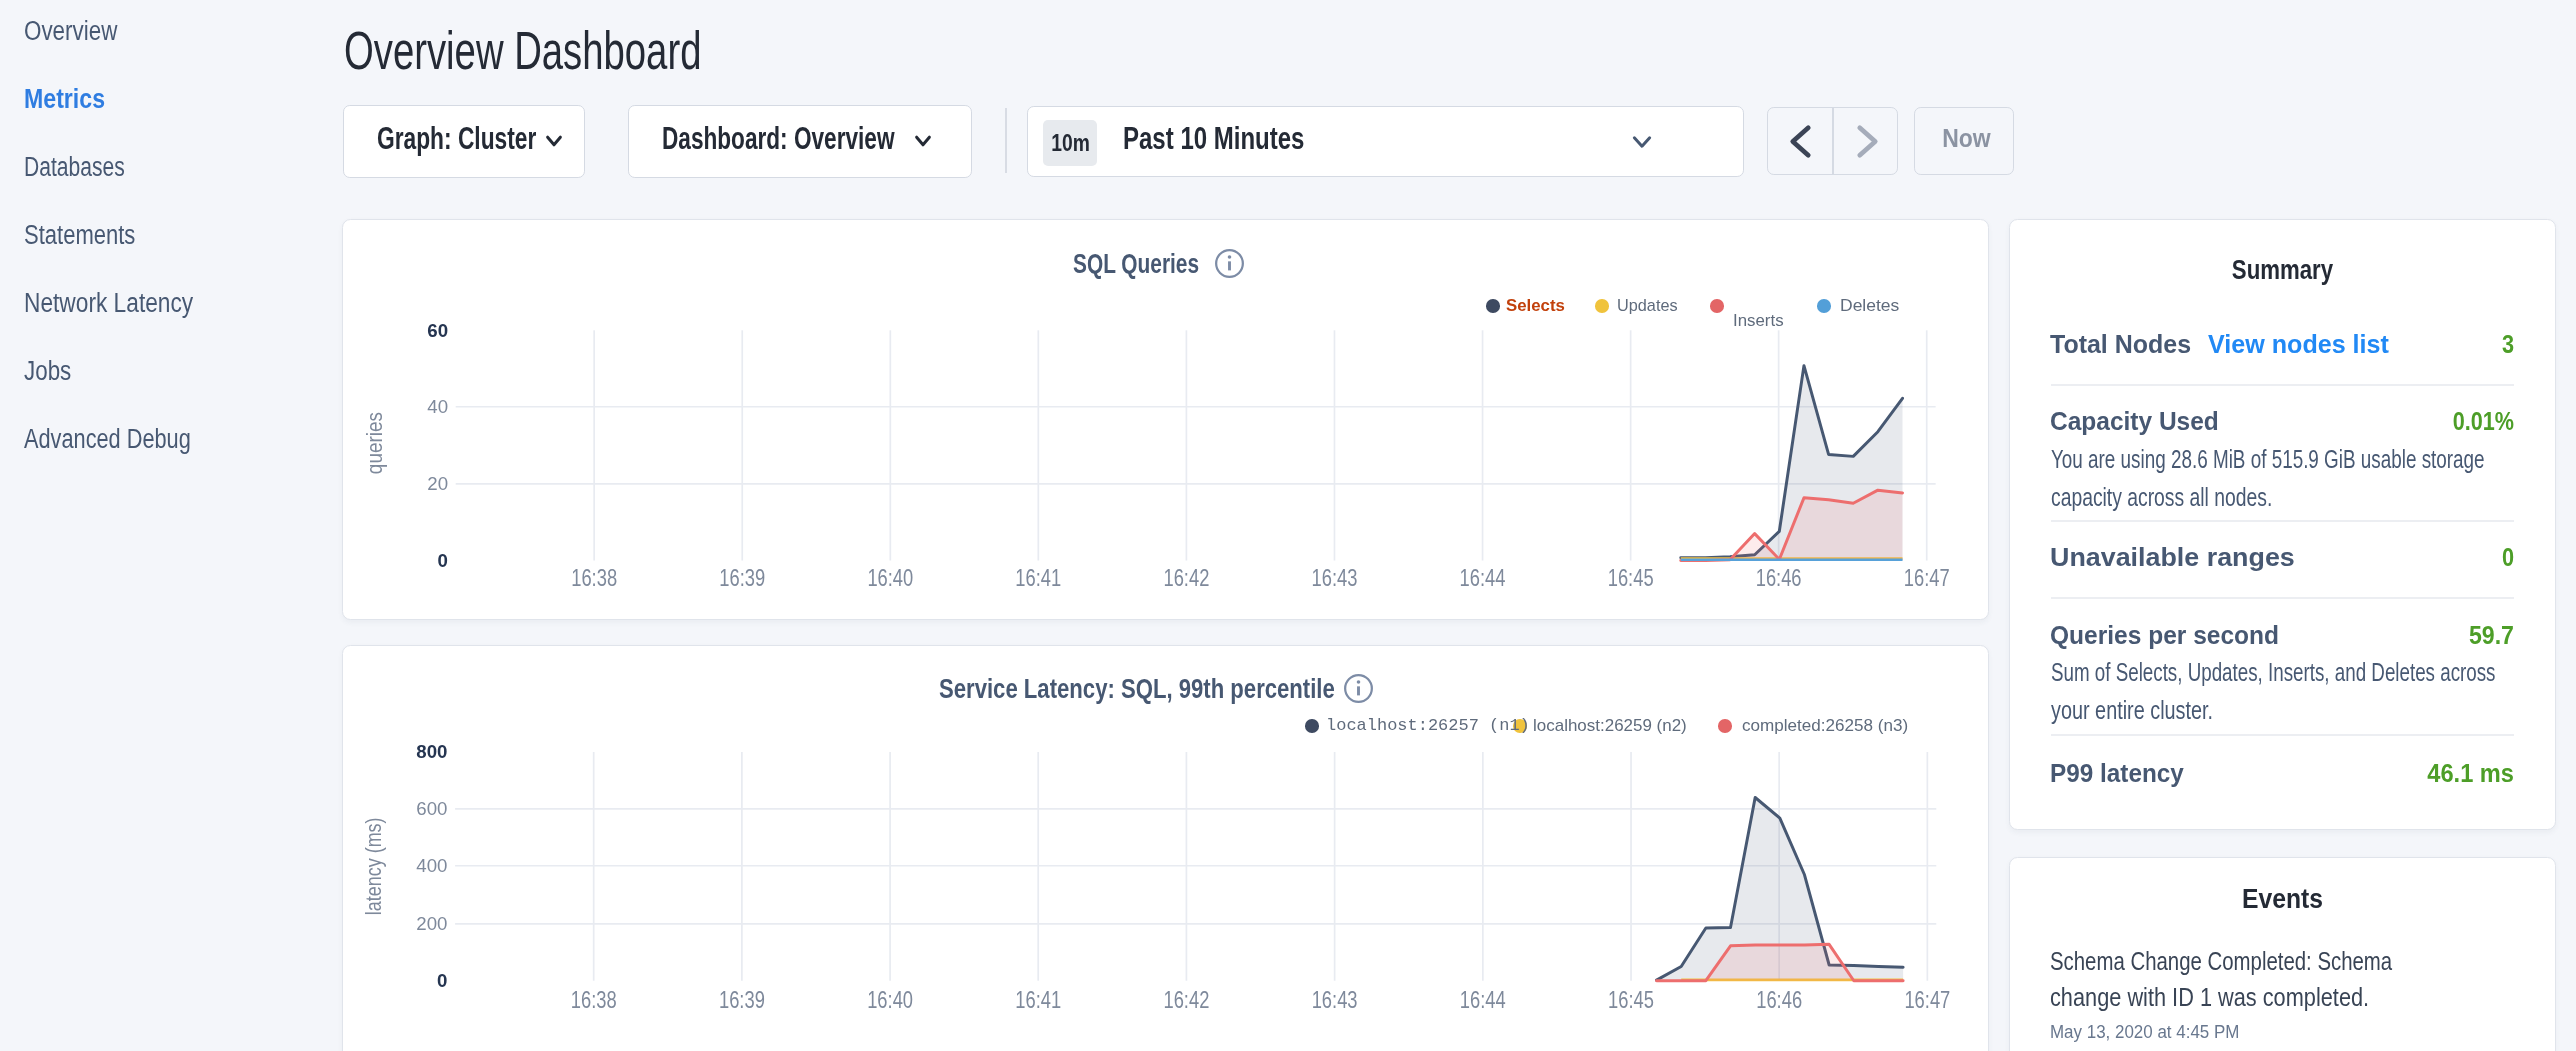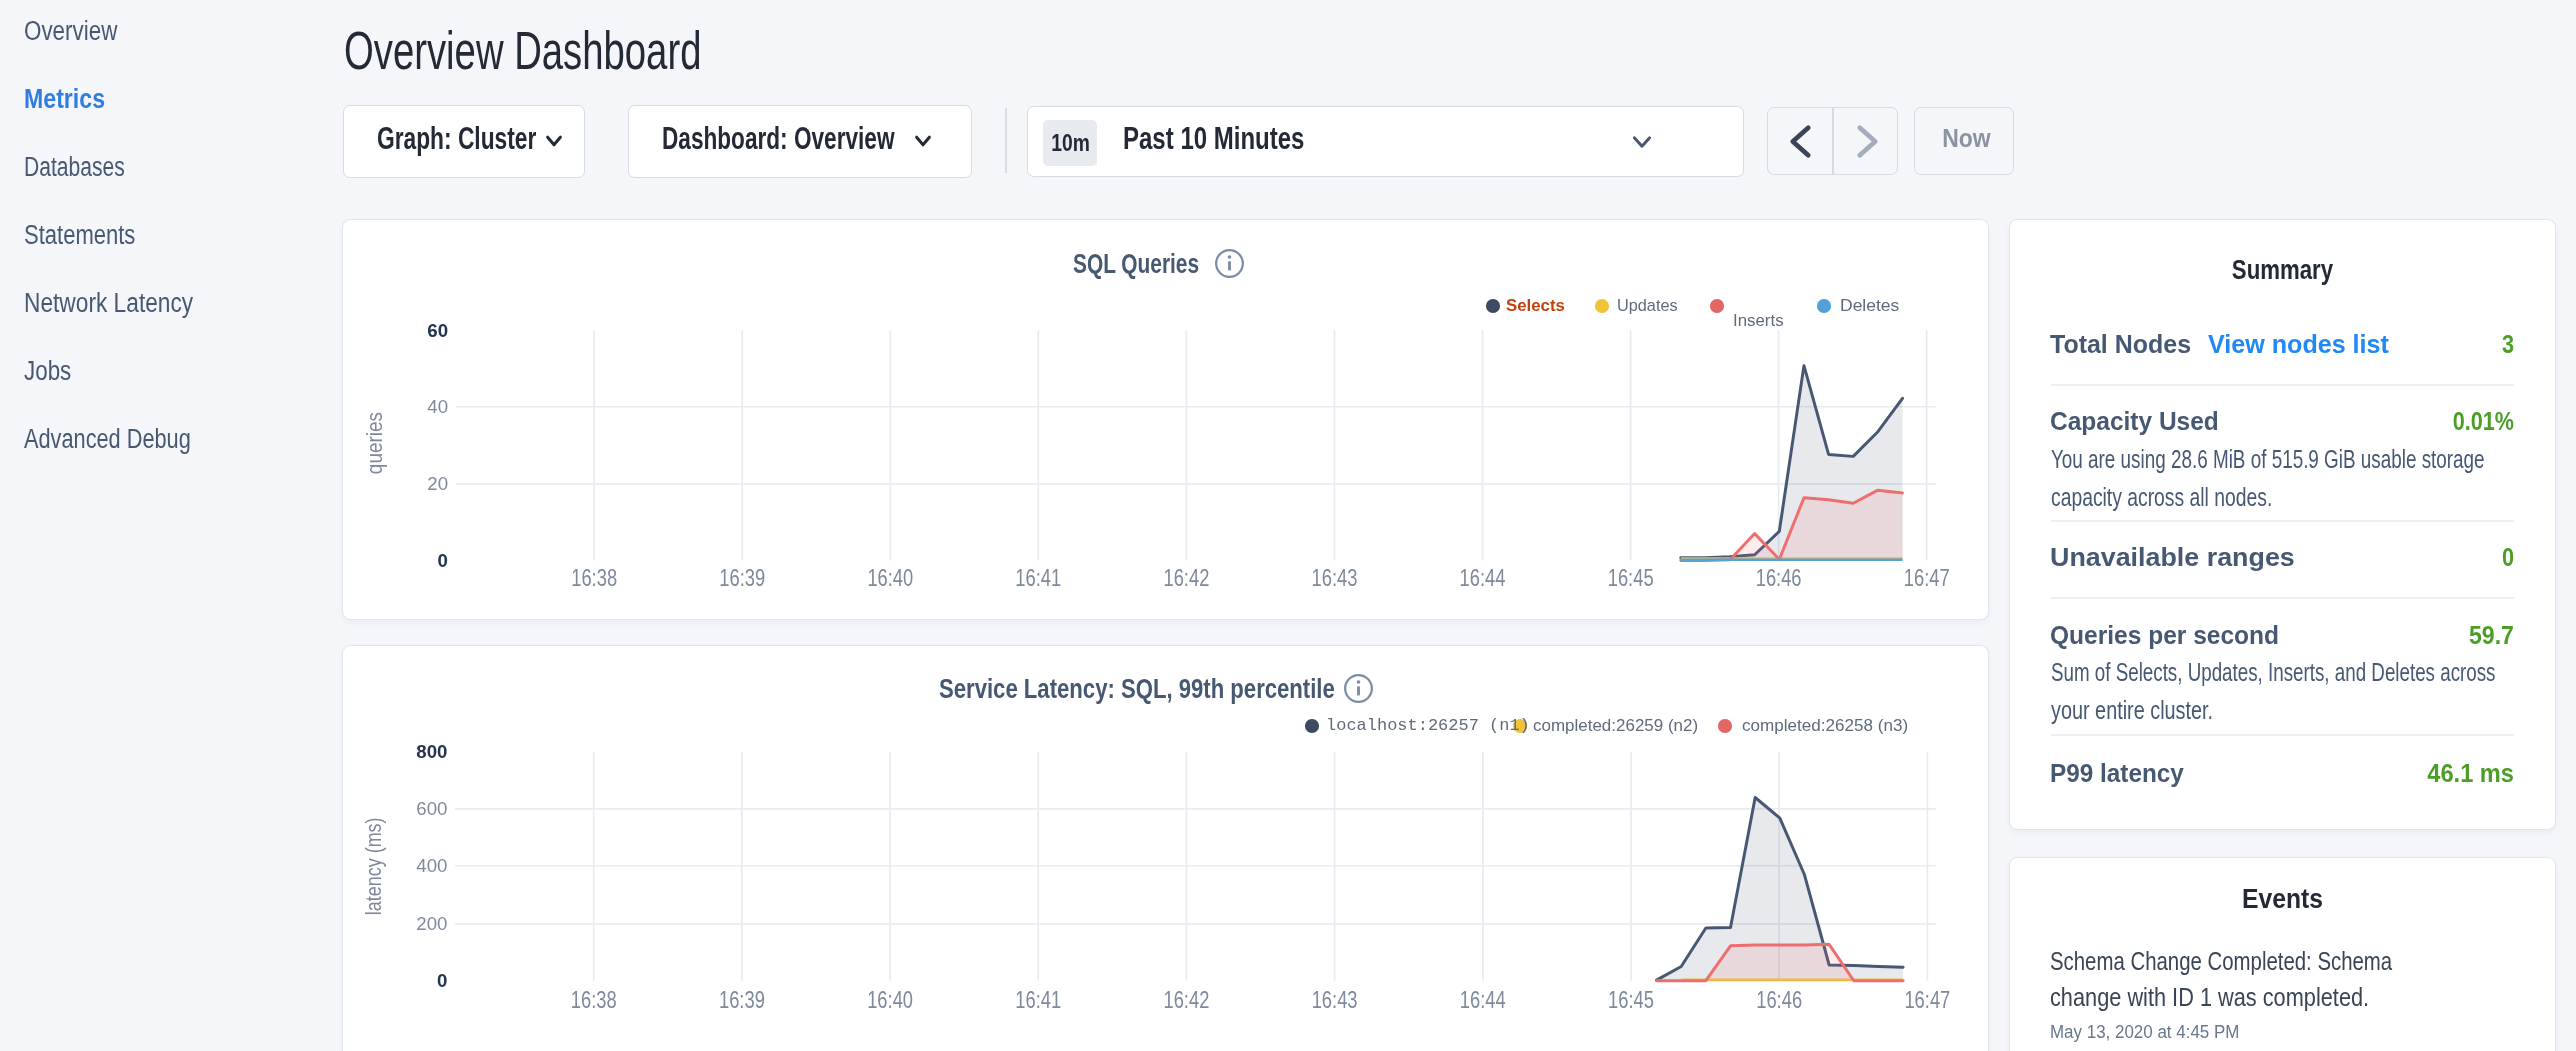--- a/index.html
+++ b/index.html
@@ -139,21 +139,21 @@
 <div class="tx" style="position:absolute;left:390px;width:1361px;text-align:center;top:131px;font-size:24px;font-weight:700;color:#242a35;line-height:1;white-space:pre;transform:scaleX(0.8029);transform-origin:center;">10m</div>
 <div class="tx" style="position:absolute;left:1123px;top:123px;font-size:31px;font-weight:700;color:#242a35;line-height:1;white-space:pre;transform:scaleX(0.7744);transform-origin:left;">Past 10 Minutes</div>
 <div class="tx" style="position:absolute;left:1286px;width:1361px;text-align:center;top:126px;font-size:25.5px;font-weight:700;color:#8b93a2;line-height:1;white-space:pre;transform:scaleX(0.9001);transform-origin:center;">Now</div>
 <div class="tx" style="position:absolute;left:1073px;top:250px;font-size:28px;font-weight:700;color:#475872;line-height:1;white-space:pre;transform:scaleX(0.7456);transform-origin:left;">SQL Queries</div>
 <div class="tx" style="position:absolute;left:939px;top:675px;font-size:28px;font-weight:700;color:#475872;line-height:1;white-space:pre;transform:scaleX(0.7899);transform-origin:left;">Service Latency: SQL, 99th percentile</div>
 <div class="tx" style="position:absolute;left:1506px;top:297px;font-size:17px;font-weight:700;color:#c2410c;line-height:1;white-space:pre;transform:scaleX(0.9879);transform-origin:left;text-align:center;">Selects</div>
 <div class="tx" style="position:absolute;left:1617px;top:297px;font-size:17px;font-weight:400;color:#5f6b7c;line-height:1;white-space:pre;transform:scaleX(0.9570);transform-origin:left;">Updates</div>
 <div class="tx" style="position:absolute;left:1733px;top:297px;font-size:17px;font-weight:400;color:#5f6b7c;line-height:1;white-space:pre;transform:scaleX(0.9912);transform-origin:left;margin-top:15px;">Inserts</div>
 <div class="tx" style="position:absolute;left:1840px;top:297px;font-size:17px;font-weight:400;color:#5f6b7c;line-height:1;white-space:pre;transform:scaleX(1.0293);transform-origin:left;">Deletes</div>
 <div class="tx" style="position:absolute;left:1326px;top:717px;font-size:17px;font-weight:400;color:#5f6b7c;line-height:1;white-space:pre;transform:scaleX(0.9987);transform-origin:left;font-family:Liberation Mono, monospace;">localhost:26257 (n1)</div>
-<div class="tx" style="position:absolute;left:1533px;top:717px;font-size:17px;font-weight:400;color:#5f6b7c;line-height:1;white-space:pre;transform:scaleX(0.9982);transform-origin:left;">completed:26259 (n2)</div>
+<div class="tx" style="position:absolute;left:1533px;top:717px;font-size:17px;font-weight:400;color:#5f6b7c;line-height:1;white-space:pre;transform:scaleX(0.9982);transform-origin:left;">localhost:26259 (n2)</div>
 <div class="tx" style="position:absolute;left:1742px;top:717px;font-size:17px;font-weight:400;color:#5f6b7c;line-height:1;white-space:pre;transform:scaleX(1.0048);transform-origin:left;">completed:26258 (n3)</div>
 <div class="tx" style="position:absolute;left:1602px;width:1361px;text-align:center;top:257px;font-size:27px;font-weight:700;color:#242a35;line-height:1;white-space:pre;transform:scaleX(0.8228);transform-origin:center;">Summary</div>
 <div class="tx" style="position:absolute;left:2050px;top:332px;font-size:25.5px;font-weight:700;color:#475872;line-height:1;white-space:pre;transform:scaleX(0.9796);transform-origin:left;">Total Nodes</div>
 <div class="tx" style="position:absolute;left:2208px;top:332px;font-size:25.5px;font-weight:600;color:#2189f5;line-height:1;white-space:pre;transform:scaleX(0.9843);transform-origin:left;">View nodes list</div>
 <div class="tx" style="position:absolute;left:1153px;width:1361px;text-align:right;top:332px;font-size:25.5px;font-weight:700;color:#4d9e28;line-height:1;white-space:pre;transform:scaleX(0.8509);transform-origin:right;">3</div>
 <div class="tx" style="position:absolute;left:2050px;top:409px;font-size:25.5px;font-weight:700;color:#475872;line-height:1;white-space:pre;transform:scaleX(0.9606);transform-origin:left;">Capacity Used</div>
 <div class="tx" style="position:absolute;left:1153px;width:1361px;text-align:right;top:409px;font-size:25.5px;font-weight:700;color:#4d9e28;line-height:1;white-space:pre;transform:scaleX(0.8463);transform-origin:right;">0.01%</div>
 <div class="tx" style="position:absolute;left:2051px;top:447px;font-size:25px;font-weight:400;color:#475872;line-height:1;white-space:pre;transform:scaleX(0.7548);transform-origin:left;">You are using 28.6 MiB of 515.9 GiB usable storage</div>
 <div class="tx" style="position:absolute;left:2051px;top:485px;font-size:25px;font-weight:400;color:#475872;line-height:1;white-space:pre;transform:scaleX(0.7730);transform-origin:left;">capacity across all nodes.</div>
 <div class="tx" style="position:absolute;left:2050px;top:545px;font-size:25.5px;font-weight:700;color:#475872;line-height:1;white-space:pre;transform:scaleX(1.0531);transform-origin:left;">Unavailable ranges</div>

